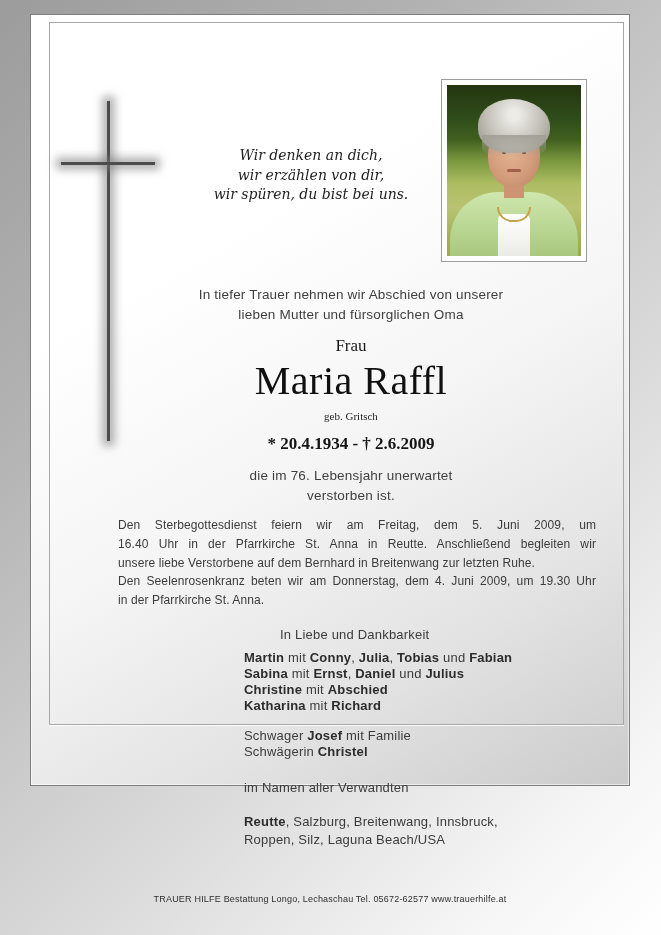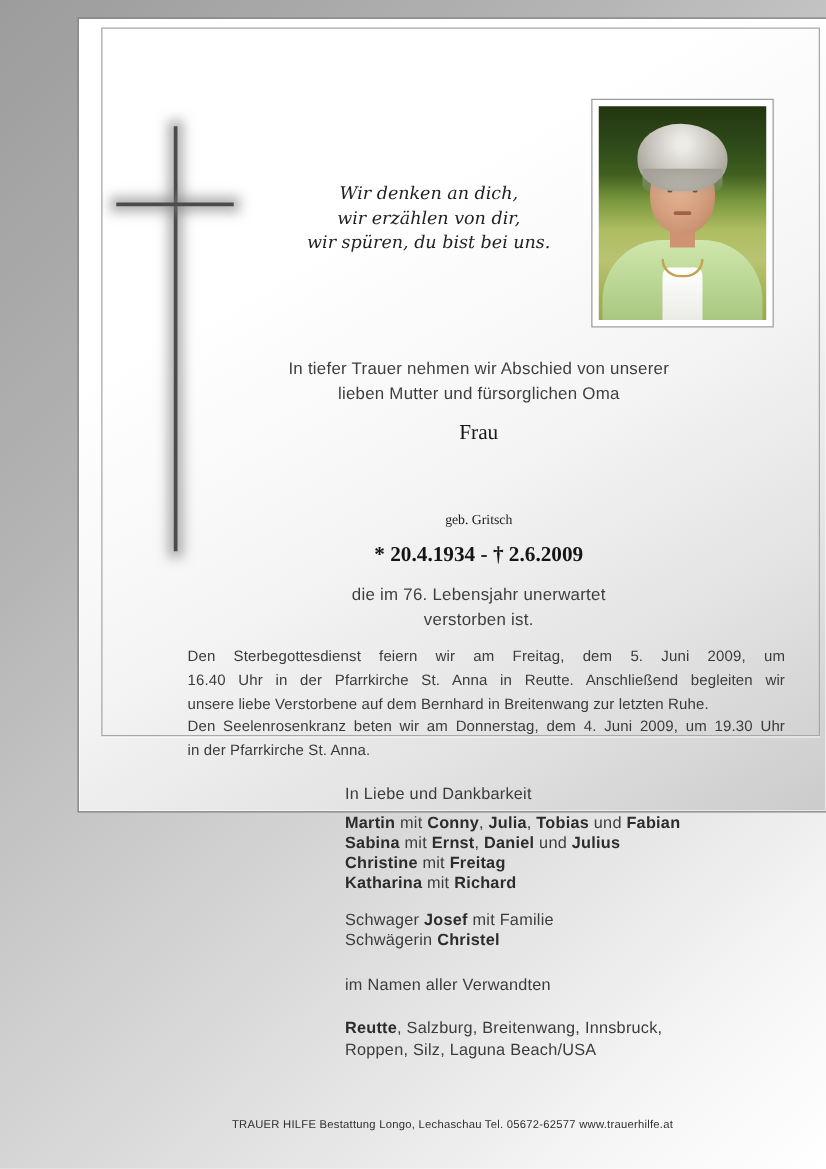--- a/index.html
+++ b/index.html
@@ -4,21 +4,21 @@
 <style>
   * { margin:0; padding:0; box-sizing:border-box; }
   html,body { width:661px; height:935px; }
   body {
     position:relative;
     font-family:"Liberation Sans", sans-serif;
     background:linear-gradient(135deg,#9c9c9c 0%,#b3b3b3 28%,#d9d9d9 62%,#f6f6f6 88%,#ffffff 100%);
     overflow:hidden;
   }
   .card {
-    position:absolute; left:62px; top:14px; width:600px; height:636px;
+    position:absolute; left:30px; top:14px; width:600px; height:772px;
     border:1px solid #7e7e7e;
     background:linear-gradient(150deg,#ffffff 30%,#f5f5f5 55%,#e3e3e3 78%,#cbcbcb 100%);
     box-shadow:inset 0 0 0 1px rgba(255,255,255,0.55);
   }
   .inner-frame {
     position:absolute; left:18px; top:7px; right:5px; bottom:60px;
     border:1px solid #a8a8a8;
     box-shadow:0 1px 0 rgba(255,255,255,0.85);
     pointer-events:none;
   }
@@ -67,21 +67,21 @@
   .maiden { top:395px; font-family:"Liberation Serif",serif; font-size:11px; color:#1c1c1c; }
   .dates { top:419px; font-family:"Liberation Serif",serif; font-size:17px; font-weight:700; color:#151515; }
   .agenote { top:451px; font-size:13.5px; line-height:20px; color:#3e3e3e; letter-spacing:0.2px; }
   
   .para { position:absolute; left:87px; width:478px; font-size:12px; line-height:19px;
     color:#3b3b3b; letter-spacing:0.1px; }
   .para1 { top:501px; } .para2 { top:557px; }
   .jline { text-align:justify; text-align-last:justify; white-space:nowrap; }
   
   .mblock { position:absolute; left:213px; font-size:13px; line-height:16px; color:#3b3b3b; letter-spacing:0.2px; }
-  .liebe { top:612px; }
+  .liebe { top:612px;margin-left:36px; }
   .family { top:635px; }
   .inlaws { top:713px; }
   .namen { top:765px; }
   .places { top:798px; line-height:18px; }
   .mblock span[data-b] { font-weight:700; color:#2c2c2c; }
   
   .footer { position:absolute; left:0; right:0; top:879px; text-align:center;
     font-size:9px; font-weight:400; color:#2e2e2e; letter-spacing:0.2px; }
 </style>
 </head>
@@ -115,20 +115,21 @@
       <div class="p-hair"></div>
     </div>
   </div>
 
   <div class="center-col intro">
     <div>In tiefer Trauer nehmen wir Abschied von unserer</div>
     <div>lieben Mutter und fürsorglichen Oma</div>
   </div>
 
   <div class="center-col frau">Frau</div>
+  <div class="center-col name">Maria Raffl</div>
   <div class="center-col maiden">geb. Gritsch</div>
   <div class="center-col dates">* 20.4.1934 - † 2.6.2009</div>
 
   <div class="center-col agenote">
     <div>die im 76. Lebensjahr unerwartet</div>
     <div>verstorben ist.</div>
   </div>
 
   <div class="para para1">
     <div class="jline">Den Sterbegottesdienst feiern wir am Freitag, dem 5. Juni 2009, um</div>
@@ -139,21 +140,21 @@
   <div class="para para2">
     <div class="jline">Den Seelenrosenkranz beten wir am Donnerstag, dem 4. Juni 2009, um 19.30 Uhr</div>
     <div>in der Pfarrkirche St. Anna.</div>
   </div>
 
   <div class="mblock liebe">In Liebe und Dankbarkeit</div>
 
   <div class="mblock family">
     <div><span data-b="1">Martin</span><span> mit </span><span data-b="1">Conny</span><span>, </span><span data-b="1">Julia</span><span>, </span><span data-b="1">Tobias</span><span> und </span><span data-b="1">Fabian</span></div>
     <div><span data-b="1">Sabina</span><span> mit </span><span data-b="1">Ernst</span><span>, </span><span data-b="1">Daniel</span><span> und </span><span data-b="1">Julius</span></div>
-    <div><span data-b="1">Christine</span><span> mit </span><span data-b="1">Freitag</span></div>
+    <div><span data-b="1">Christine</span><span> mit </span><span data-b="1">Abschied</span></div>
     <div><span data-b="1">Katharina</span><span> mit </span><span data-b="1">Richard</span></div>
   </div>
 
   <div class="mblock inlaws">
     <div><span>Schwager </span><span data-b="1">Josef</span><span> mit Familie</span></div>
     <div><span>Schwägerin </span><span data-b="1">Christel</span></div>
   </div>
 
   <div class="mblock namen">im Namen aller Verwandten</div>
 

